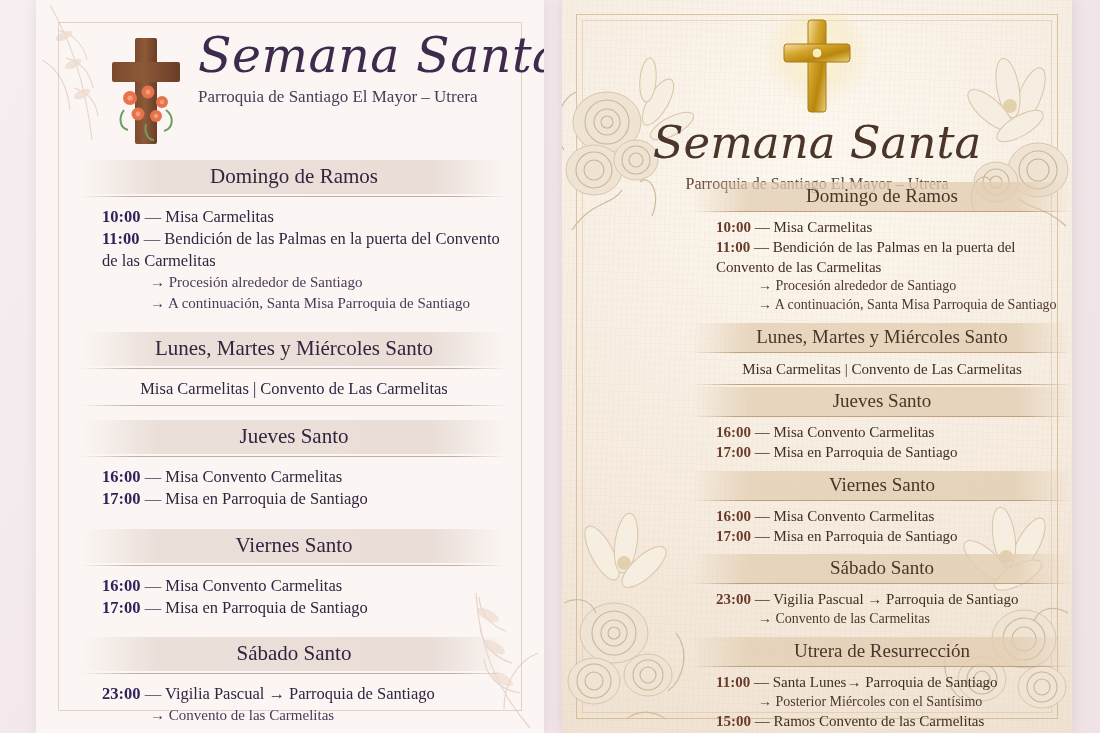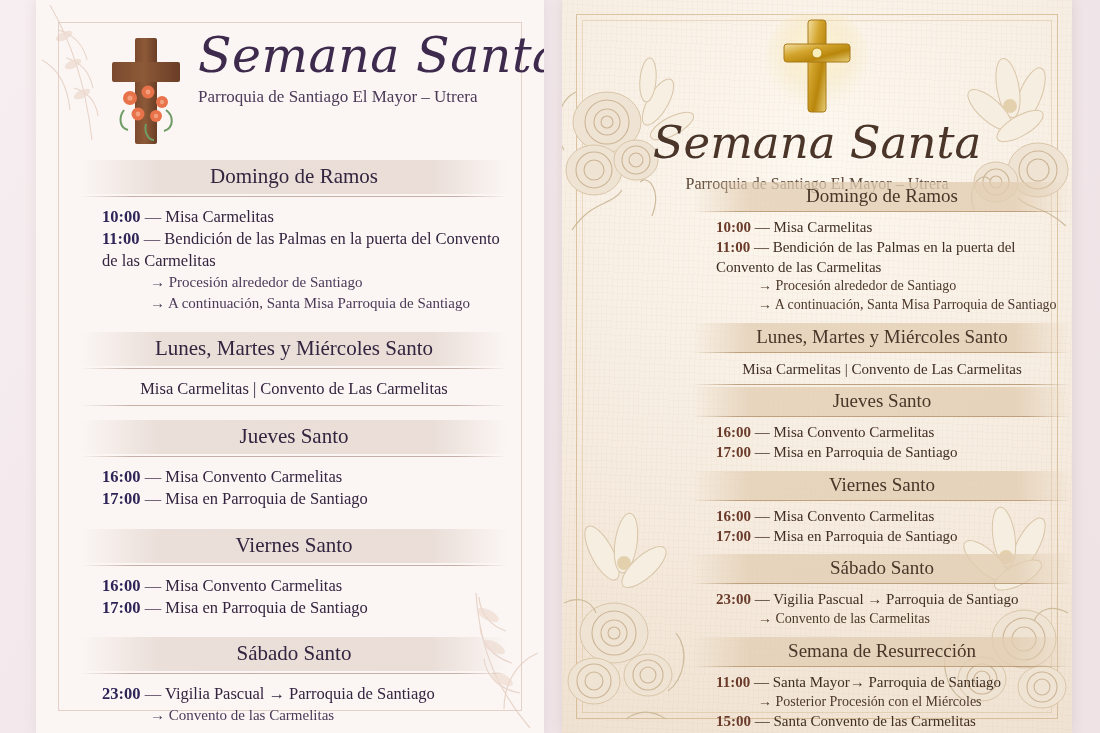--- a/index.html
+++ b/index.html
@@ -639,34 +639,34 @@
             <span class="r-time">23:00</span>
             <span>—</span>
             <span>Vigilia Pascual → Parroquia de Santiago</span>
           </div>
           <div class="r-sub">→  Convento de las Carmelitas</div>
         </div>
       </div>
 
       <div class="r-section">
         <div class="r-head">
-          <span class="t">Semana de Resurrección</span>
+          <span class="t">Utrera de Resurrección</span>
         </div>
         <div class="r-rule"></div>
         <div class="r-lines">
           <div class="r-line">
             <span class="r-time">11:00</span>
             <span>—</span>
-            <span>Santa Mayor→ Parroquia de Santiago</span>
-          </div>
-          <div class="r-sub">→ Posterior Procesión con el Miércoles</div>
+            <span>Santa Lunes→ Parroquia de Santiago</span>
+          </div>
+          <div class="r-sub">→ Posterior Miércoles con el Santísimo</div>
           <div class="r-line">
             <span class="r-time">15:00</span>
             <span>—</span>
-            <span>Santa Convento de las Carmelitas</span>
+            <span>Ramos Convento de las Carmelitas</span>
           </div>
         </div>
       </div>
 
     </div>
   </div>
 
 </div>
 
 </body></html>

